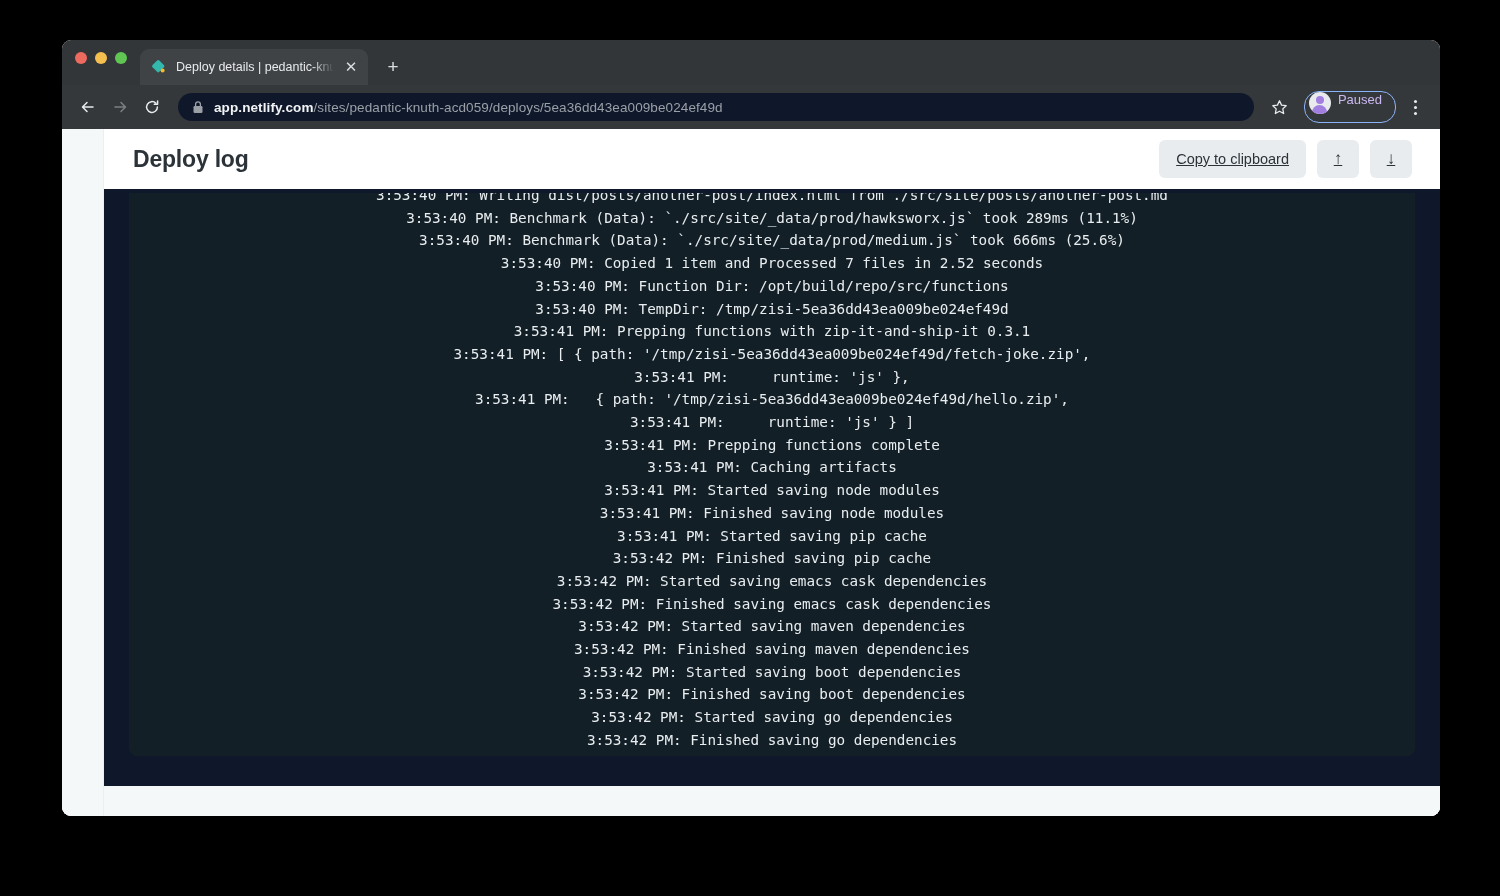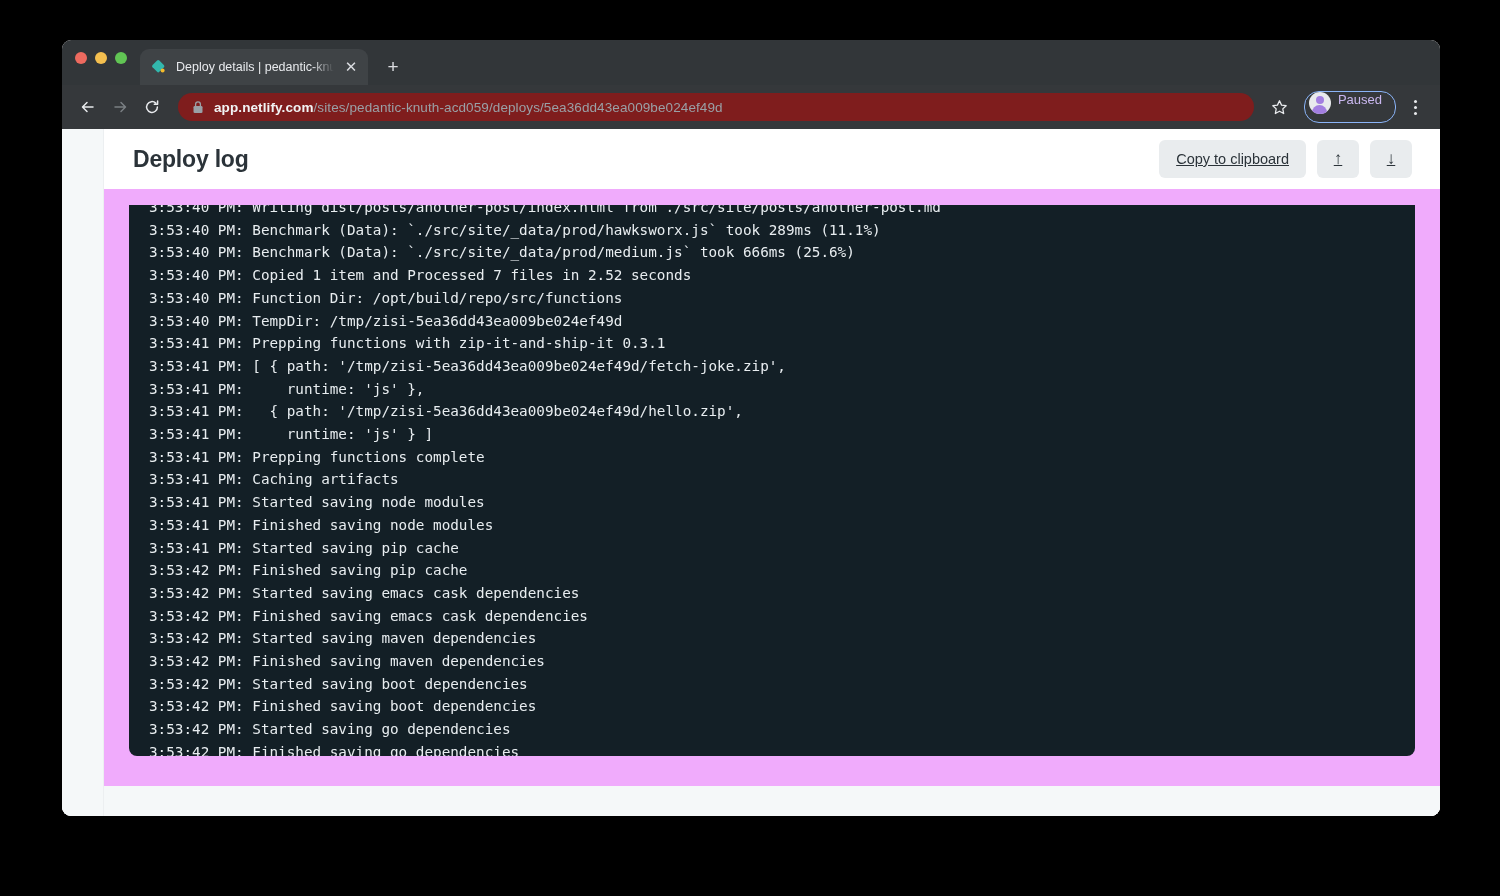--- a/index.html
+++ b/index.html
@@ -96,21 +96,21 @@
   .nav-btn {
     width: 28px; height: 28px;
     display: flex; align-items: center; justify-content: center;
     border-radius: 50%;
     flex: none;
   }
   .nav-btn svg { display: block; }
   .omnibox {
     flex: 1;
     height: 28px;
-    background: #7f1d1d;
+    background: #0f172a;
     border-radius: 14px;
     display: flex;
     align-items: center;
     padding: 0 14px;
     margin: 0 8px;
     gap: 10px;
     min-width: 0;
   }
   .lock-icon { width: 12px; height: 14px; flex: none; }
   .url-text {
@@ -218,24 +218,25 @@
     font-weight: normal;
     display: flex;
     align-items: center;
     justify-content: center;
     text-decoration: underline;
   }
   .btn.icon-btn { width: 42px; padding: 0; font-size: 17px; }
 
   .log-shell {
     flex: 1;
-    background: #f0abfc;
-    padding: 16px 25px 30px 25px;
-    position: relative;
-    overflow: hidden;
+    background: #0f172a;
+    padding: 4px 25px 30px 25px;
+    position: relative;
+    overflow: hidden;
+    text-align: center;
   }
   .log-panel {
     background: #131f26;
     border-radius: 0 0 8px 8px;
     height: 100%;
     padding: 0 20px 22px 20px;
     overflow: hidden;
     position: relative;
   }
   .log-lines {

